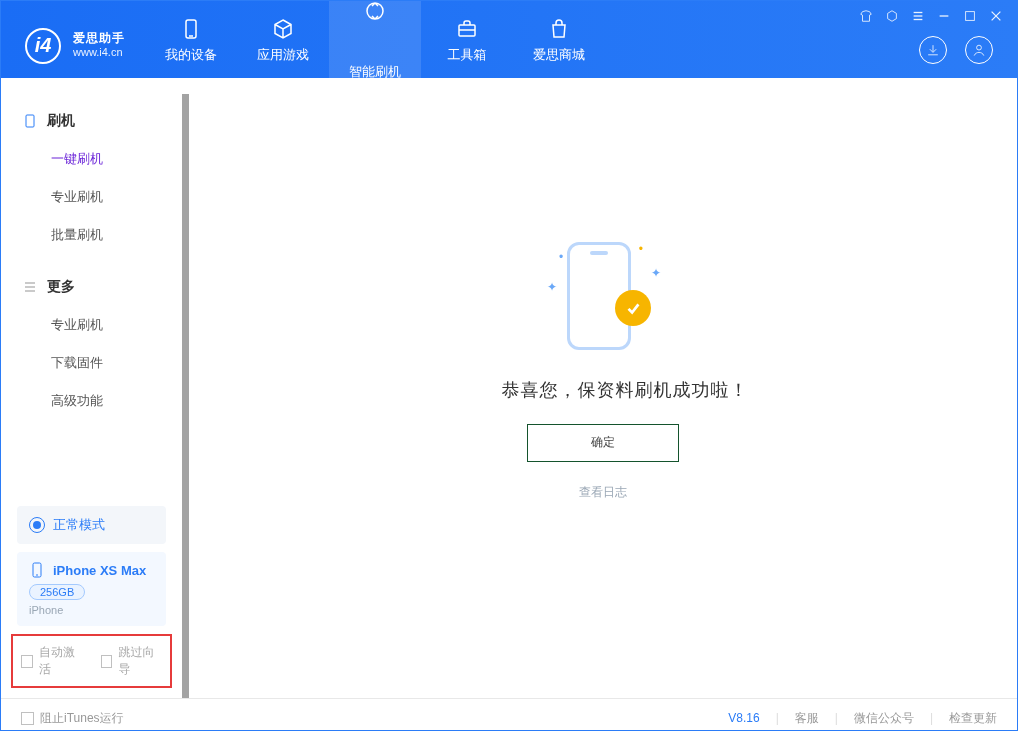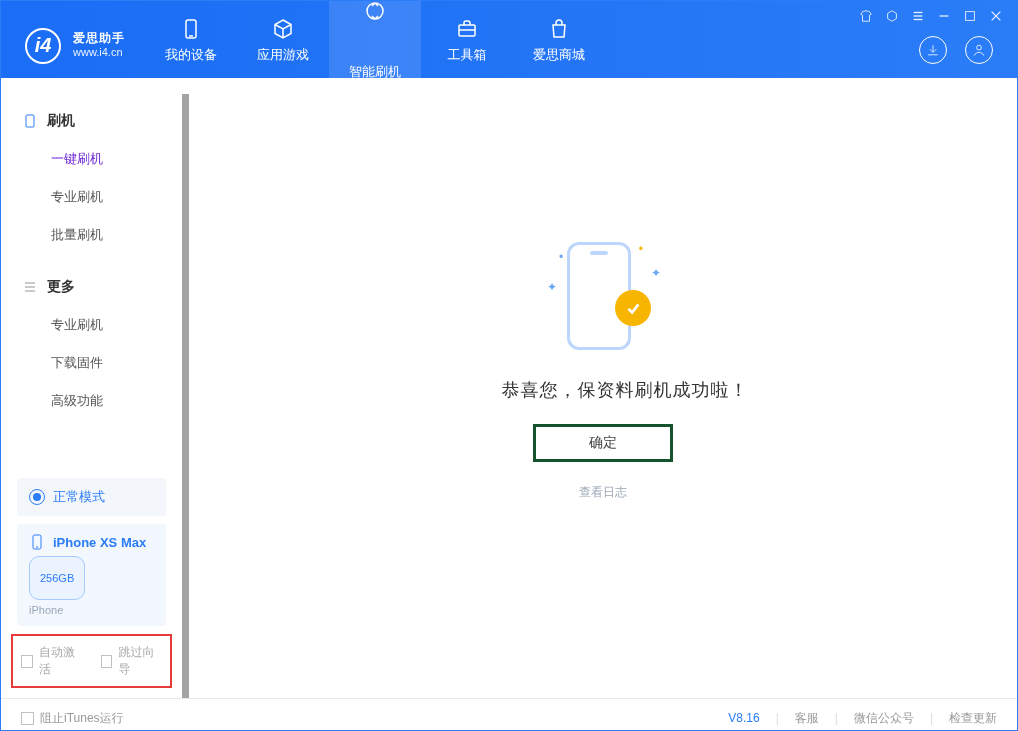--- a/index.html
+++ b/index.html
@@ -36,39 +36,39 @@
 
 .side-bottom { margin-top: auto; }
 .mode-box { margin: 8px 16px; background: #f3f6fa; border-radius: 4px; padding: 10px 12px; display: flex; align-items: center; gap: 8px; color: #2b7cf7; font-size: 13px; cursor: pointer; }
 .mode-dot { width: 16px; height: 16px; border: 1.5px solid #2b7cf7; border-radius: 50%; position: relative; }
 .mode-dot::after { content: ""; position: absolute; inset: 3px; border-radius: 50%; background: #2b7cf7; }
 
 .device-box { margin: 0 16px 8px; background: #f3f8ff; border-radius: 4px; padding: 10px 12px; }
 .device-head { display: flex; align-items: center; gap: 8px; }
 .device-head svg { width: 16px; height: 16px; stroke: #2b7cf7; fill: none; }
 .device-name { color: #2b7cf7; font-size: 13px; font-weight: 600; }
-.badge { display: inline-block; margin-top: 6px; padding: 15px 10px; border: 1px solid #a4cafe; border-radius: 10px; color: #2b7cf7; font-size: 11px; background: #eaf3ff; }
+.badge { display: inline-block; margin-top: 6px; padding: 1px 10px; border: 1px solid #a4cafe; border-radius: 10px; color: #2b7cf7; font-size: 11px; background: #eaf3ff; }
 .device-type { font-size: 11px; color: #9aa7b5; margin-top: 4px; }
 
 .option-row { margin: 6px 10px 10px; padding: 8px; border: 2px solid #e63b3b; display: flex; gap: 18px; font-size: 12px; color: #a8a8a8; }
 .chk { display: flex; align-items: center; gap: 6px; cursor: pointer; }
 .chk-box { width: 13px; height: 13px; border: 1px solid #c0c0c0; background: #fff; }
 
 
 .main { flex: 1; display: flex; flex-direction: column; align-items: center; justify-content: center; gap: 22px; padding-bottom: 40px; }
 .success-ill { position: relative; width: 120px; height: 120px; }
 .phone { position: absolute; left: 24px; top: 6px; width: 64px; height: 108px; border: 3px solid #bcd7fb; border-radius: 12px; background: #fff; }
 .phone::before { content: ""; position: absolute; top: 6px; left: 50%; transform: translateX(-50%); width: 18px; height: 4px; background: #bcd7fb; border-radius: 2px; }
 .check-badge { position: absolute; right: 12px; top: 54px; width: 36px; height: 36px; background: #f7b500; border-radius: 50%; display: flex; align-items: center; justify-content: center; }
 .check-badge svg { stroke: #fff; stroke-width: 3; fill: none; }
 .sparkle { position: absolute; color: #6aa8f8; font-size: 12px; }
 .s1 { left: 4px; top: 44px; } .s2 { left: 16px; top: 14px; } .s3 { right: 2px; top: 30px; } .s4 { right: 20px; top: 6px; color: #f7b500; }
 
 .success-text { font-size: 18px; color: #333; font-weight: 500; letter-spacing: 1px; margin-left: 44px; }
-.ok-btn { width: 140px; height: 38px; border: 3px solid #14532d; background: #fff; font-size: 14px; color: #444; cursor: pointer; }
+.ok-btn { width: 152px; height: 38px; border: 1px solid #14532d; background: #fff; font-size: 12px; color: #444; cursor: pointer; }
 .log-link { font-size: 12px; color: #9aa7b5; cursor: pointer; }
 
 
 .status { height: 39px; border-top: 1px solid #e8e8e8; display: flex; align-items: center; padding: 0 20px; font-size: 12px; color: #999; }
 .status .left { display: flex; align-items: center; gap: 6px; }
 .status .right { margin-left: auto; display: flex; align-items: center; gap: 16px; }
 .status .sep { color: #ddd; }
 .status .version { color: #2b7cf7; }
 .status a { color: #999; cursor: pointer; }
 </style>

